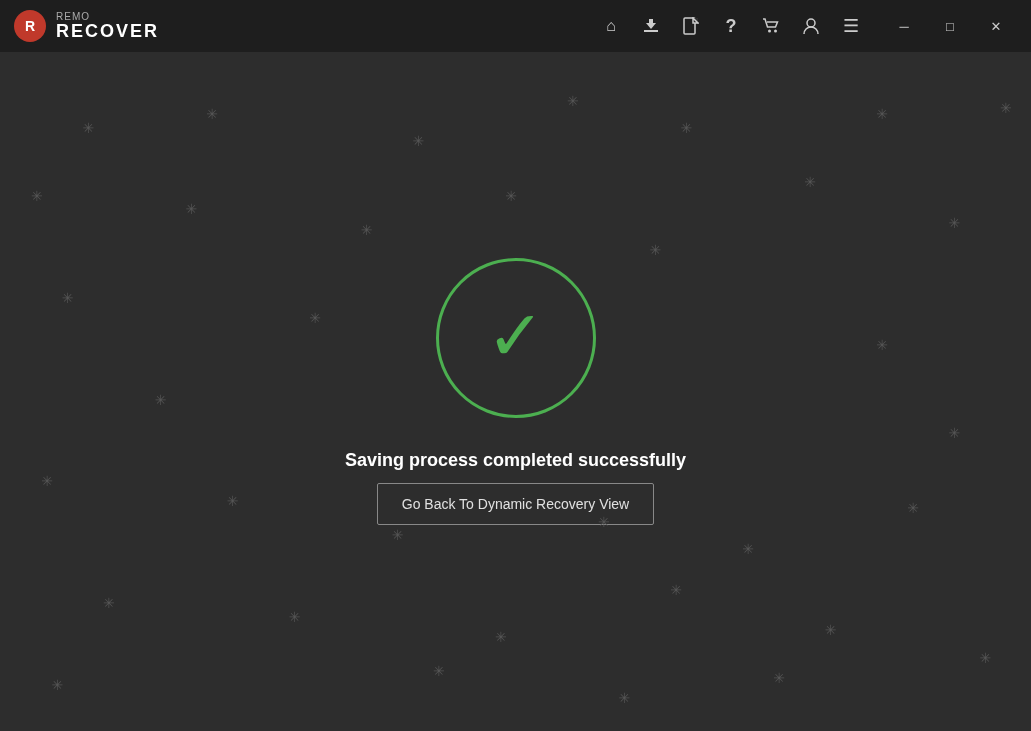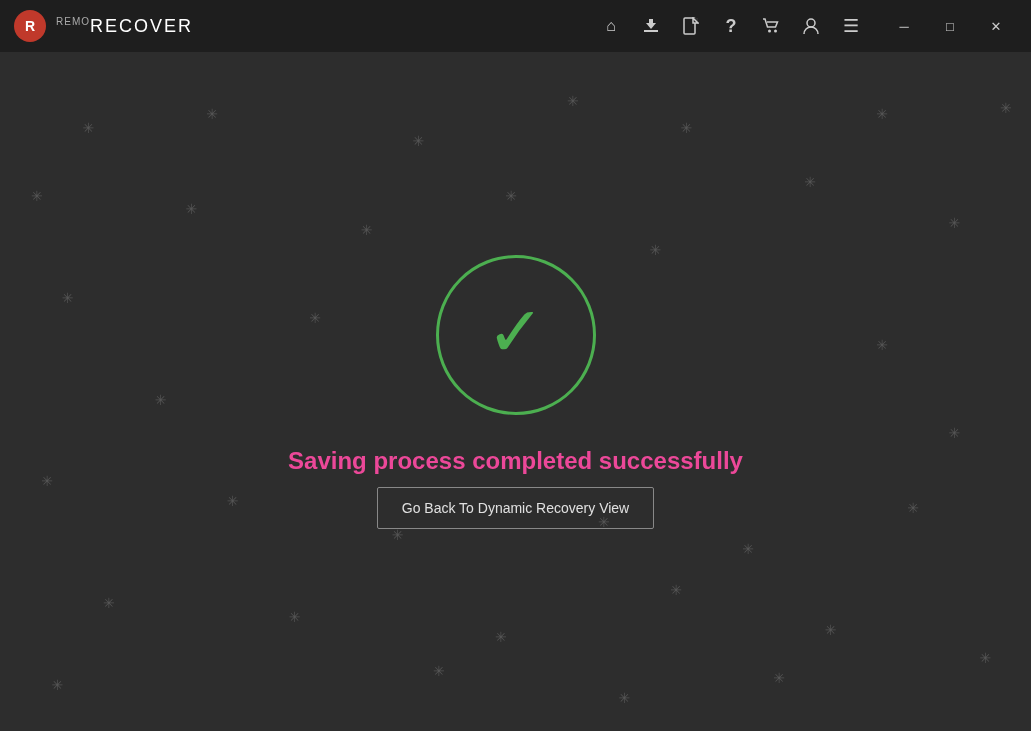--- a/index.html
+++ b/index.html
@@ -39,35 +39,36 @@
       justify-content: center;
     }
 
     .logo-icon svg {
       width: 36px;
       height: 36px;
     }
 
     .logo-text {
       display: flex;
+      flex-direction: column;
       line-height: 1;
     }
 
     .logo-remo {
       font-size: 10px;
       color: #aaa;
       font-weight: 400;
       letter-spacing: 1px;
       text-transform: uppercase;
     }
 
     .logo-recover {
       font-size: 18px;
       color: #ffffff;
-      font-weight: 400;
+      font-weight: 700;
       letter-spacing: 2px;
       text-transform: uppercase;
     }
 
     .title-bar-right {
       display: flex;
       align-items: center;
       gap: 4px;
     }
 
@@ -134,22 +135,22 @@
     }
 
     .checkmark {
       color: #4caf50;
       font-size: 70px;
       line-height: 1;
       margin-top: -5px;
     }
 
     .success-title {
-      color: #ec4899;
-      font-size: 24px;
+      color: #ffffff;
+      font-size: 18px;
       font-weight: 700;
       margin-bottom: 12px;
       text-align: center;
     }
 
     .success-subtitle {
       color: #cccccc;
       font-size: 15px;
       margin-bottom: 40px;
       text-align: center;

